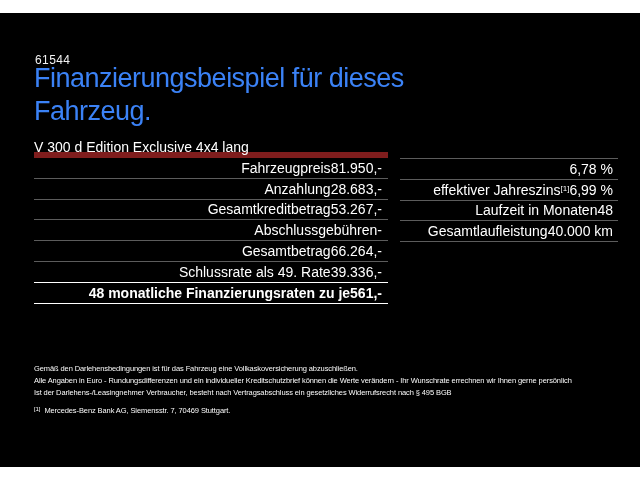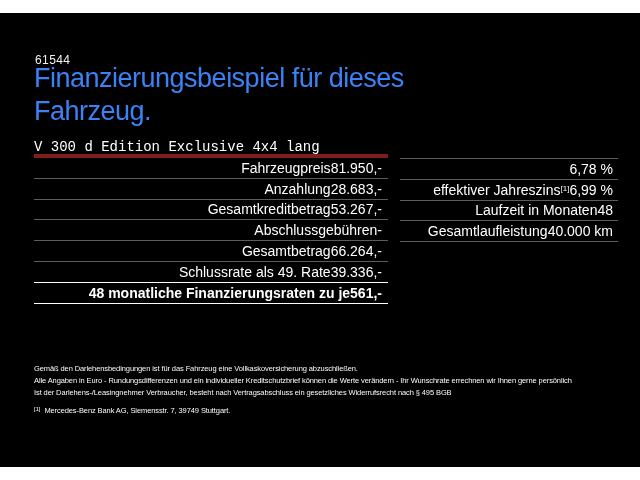--- a/index.html
+++ b/index.html
@@ -35,23 +35,22 @@
   }
   .ltable {
     position: absolute;
     left: 34px; top: 122px;
     width: 354px;
     font-size: 14px;
   }
   .model-row {
     height: 23px;
     line-height: 24px;
-    border-bottom: 4px solid #7f1d1d;
+    border-bottom: 6px solid #7f1d1d;
     white-space: nowrap;
-    font-family: Liberation Mono, monospace;
   }
   .row {
     height: 20.8px;
     display: flex;
     align-items: center;
     justify-content: flex-end;
     border-bottom: 1px solid #5c5c5c;
     white-space: nowrap;
   }
   .row .val { padding-right: 6px; }
@@ -149,17 +148,17 @@
       <span class="lbl">Gesamtlaufleistung</span>
       <span class="val">40.000 km</span>
     </div>
   </div>
 
   <div class="footer">
     <div class="bold">Gemäß den Darlehensbedingungen ist für das Fahrzeug eine Vollkaskoversicherung abzuschließen.</div>
     <div>Alle Angaben in Euro - Rundungsdifferenzen und ein individueller Kreditschutzbrief können die Werte verändern - Ihr Wunschrate errechnen wir Ihnen gerne persönlich</div>
     <div>Ist der Darlehens-/Leasingnehmer Verbraucher, besteht nach Vertragsabschluss ein gesetzliches Widerrufsrecht nach § 495 BGB</div>
     <div class="footnote-line">
-      <span class="marker">[1]</span><span>Mercedes-Benz Bank AG, Siemensstr. 7, 39749 Stuttgart.</span>
+      <span class="marker">[1]</span><span>Mercedes-Benz Bank AG, Siemensstr. 7, 70469 Stuttgart.</span>
     </div>
   </div>
 
 </div>
 
 </body></html>

